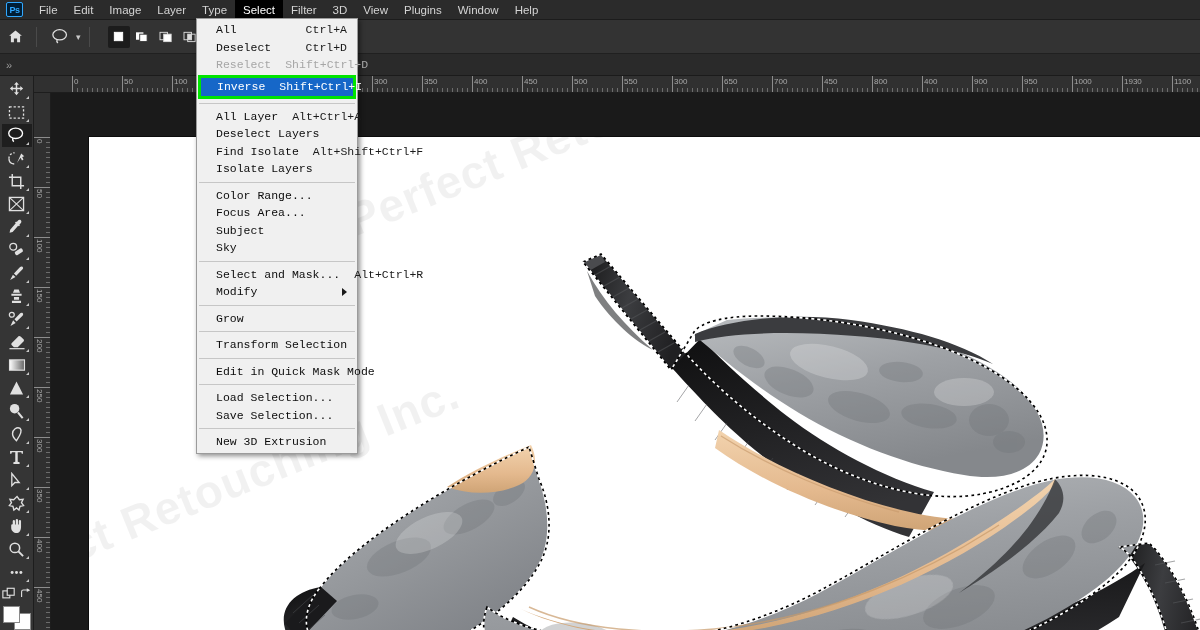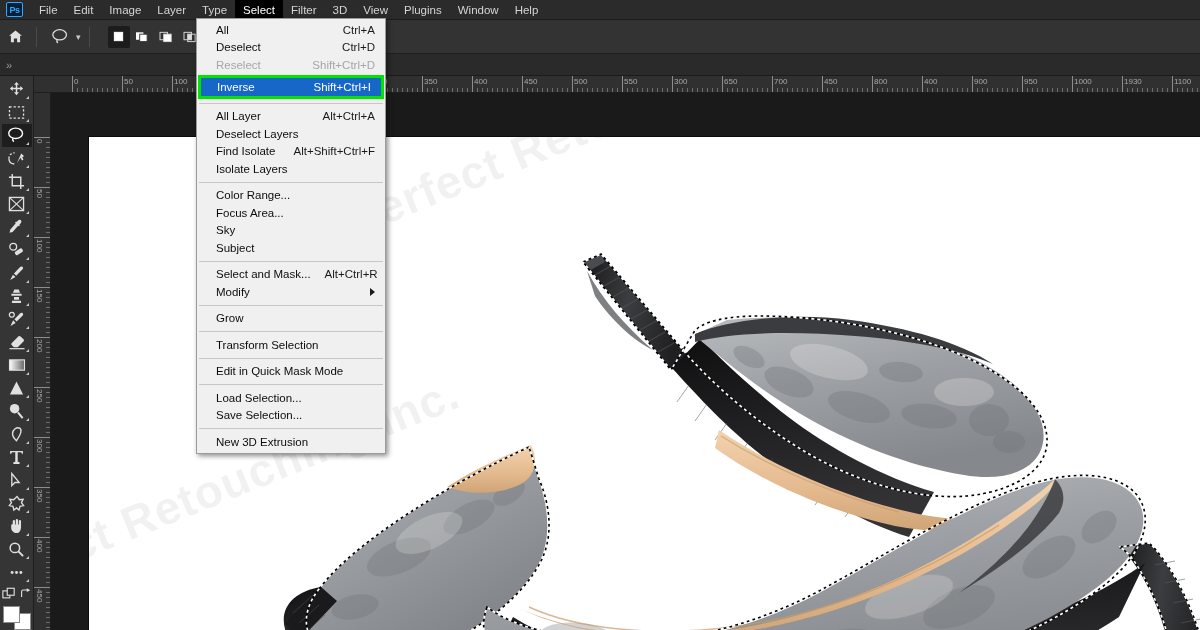--- a/index.html
+++ b/index.html
@@ -122,24 +122,25 @@
   .watermark {
     position: absolute; color: rgba(0,0,0,0.055); font-size: 46px;
     font-weight: bold; white-space: nowrap;
     font-family: "Liberation Sans", sans-serif;
     transform: rotate(-22deg); transform-origin: left top;
     letter-spacing: 1px; user-select: none;
   }
 
   
   .dropdown {
-    position: absolute; top: 18px; left: 196px; width: 190px;
+    position: absolute; top: 18px; left: 196px; width: 162px;
     background: #f0f0f0; border: 1px solid #9b9b9b;
     box-shadow: 2px 2px 5px rgba(0,0,0,0.45); padding: 2px 0 2px 0;
     z-index: 50;
+    font-family: Liberation Mono, monospace;
   }
   .dd-row {
     display: flex; align-items: center; justify-content: space-between;
     height: 17.5px; padding: 0 10px 0 19px; font-size: 11.5px; color: #0c0c0c;
     white-space: nowrap;
   }
   .dd-row.disabled { color: #a6a6a6; }
   .dd-row .sc { color: #1a1a1a; font-size: 11.5px; margin-left: 14px; }
   .dd-row.disabled .sc { color: #a6a6a6; }
   .dd-sep { height: 1px; background: #c6c6c6; margin: 4px 2px; }
@@ -988,24 +989,24 @@
         <span>Isolate Layers</span>
       </div>
       <div class="dd-sep"></div>
       <div class="dd-row">
         <span>Color Range...</span>
       </div>
       <div class="dd-row">
         <span>Focus Area...</span>
       </div>
       <div class="dd-row">
+        <span>Subject</span>
+      </div>
+      <div class="dd-row">
         <span>Sky</span>
-      </div>
-      <div class="dd-row">
-        <span>Subject</span>
       </div>
       <div class="dd-sep"></div>
       <div class="dd-row">
         <span>Select and Mask...</span>
         <span class="sc">Alt+Ctrl+R</span>
       </div>
       <div class="dd-row">
         <span>Modify</span>
         <div class="dd-arrow"></div>
       </div>

